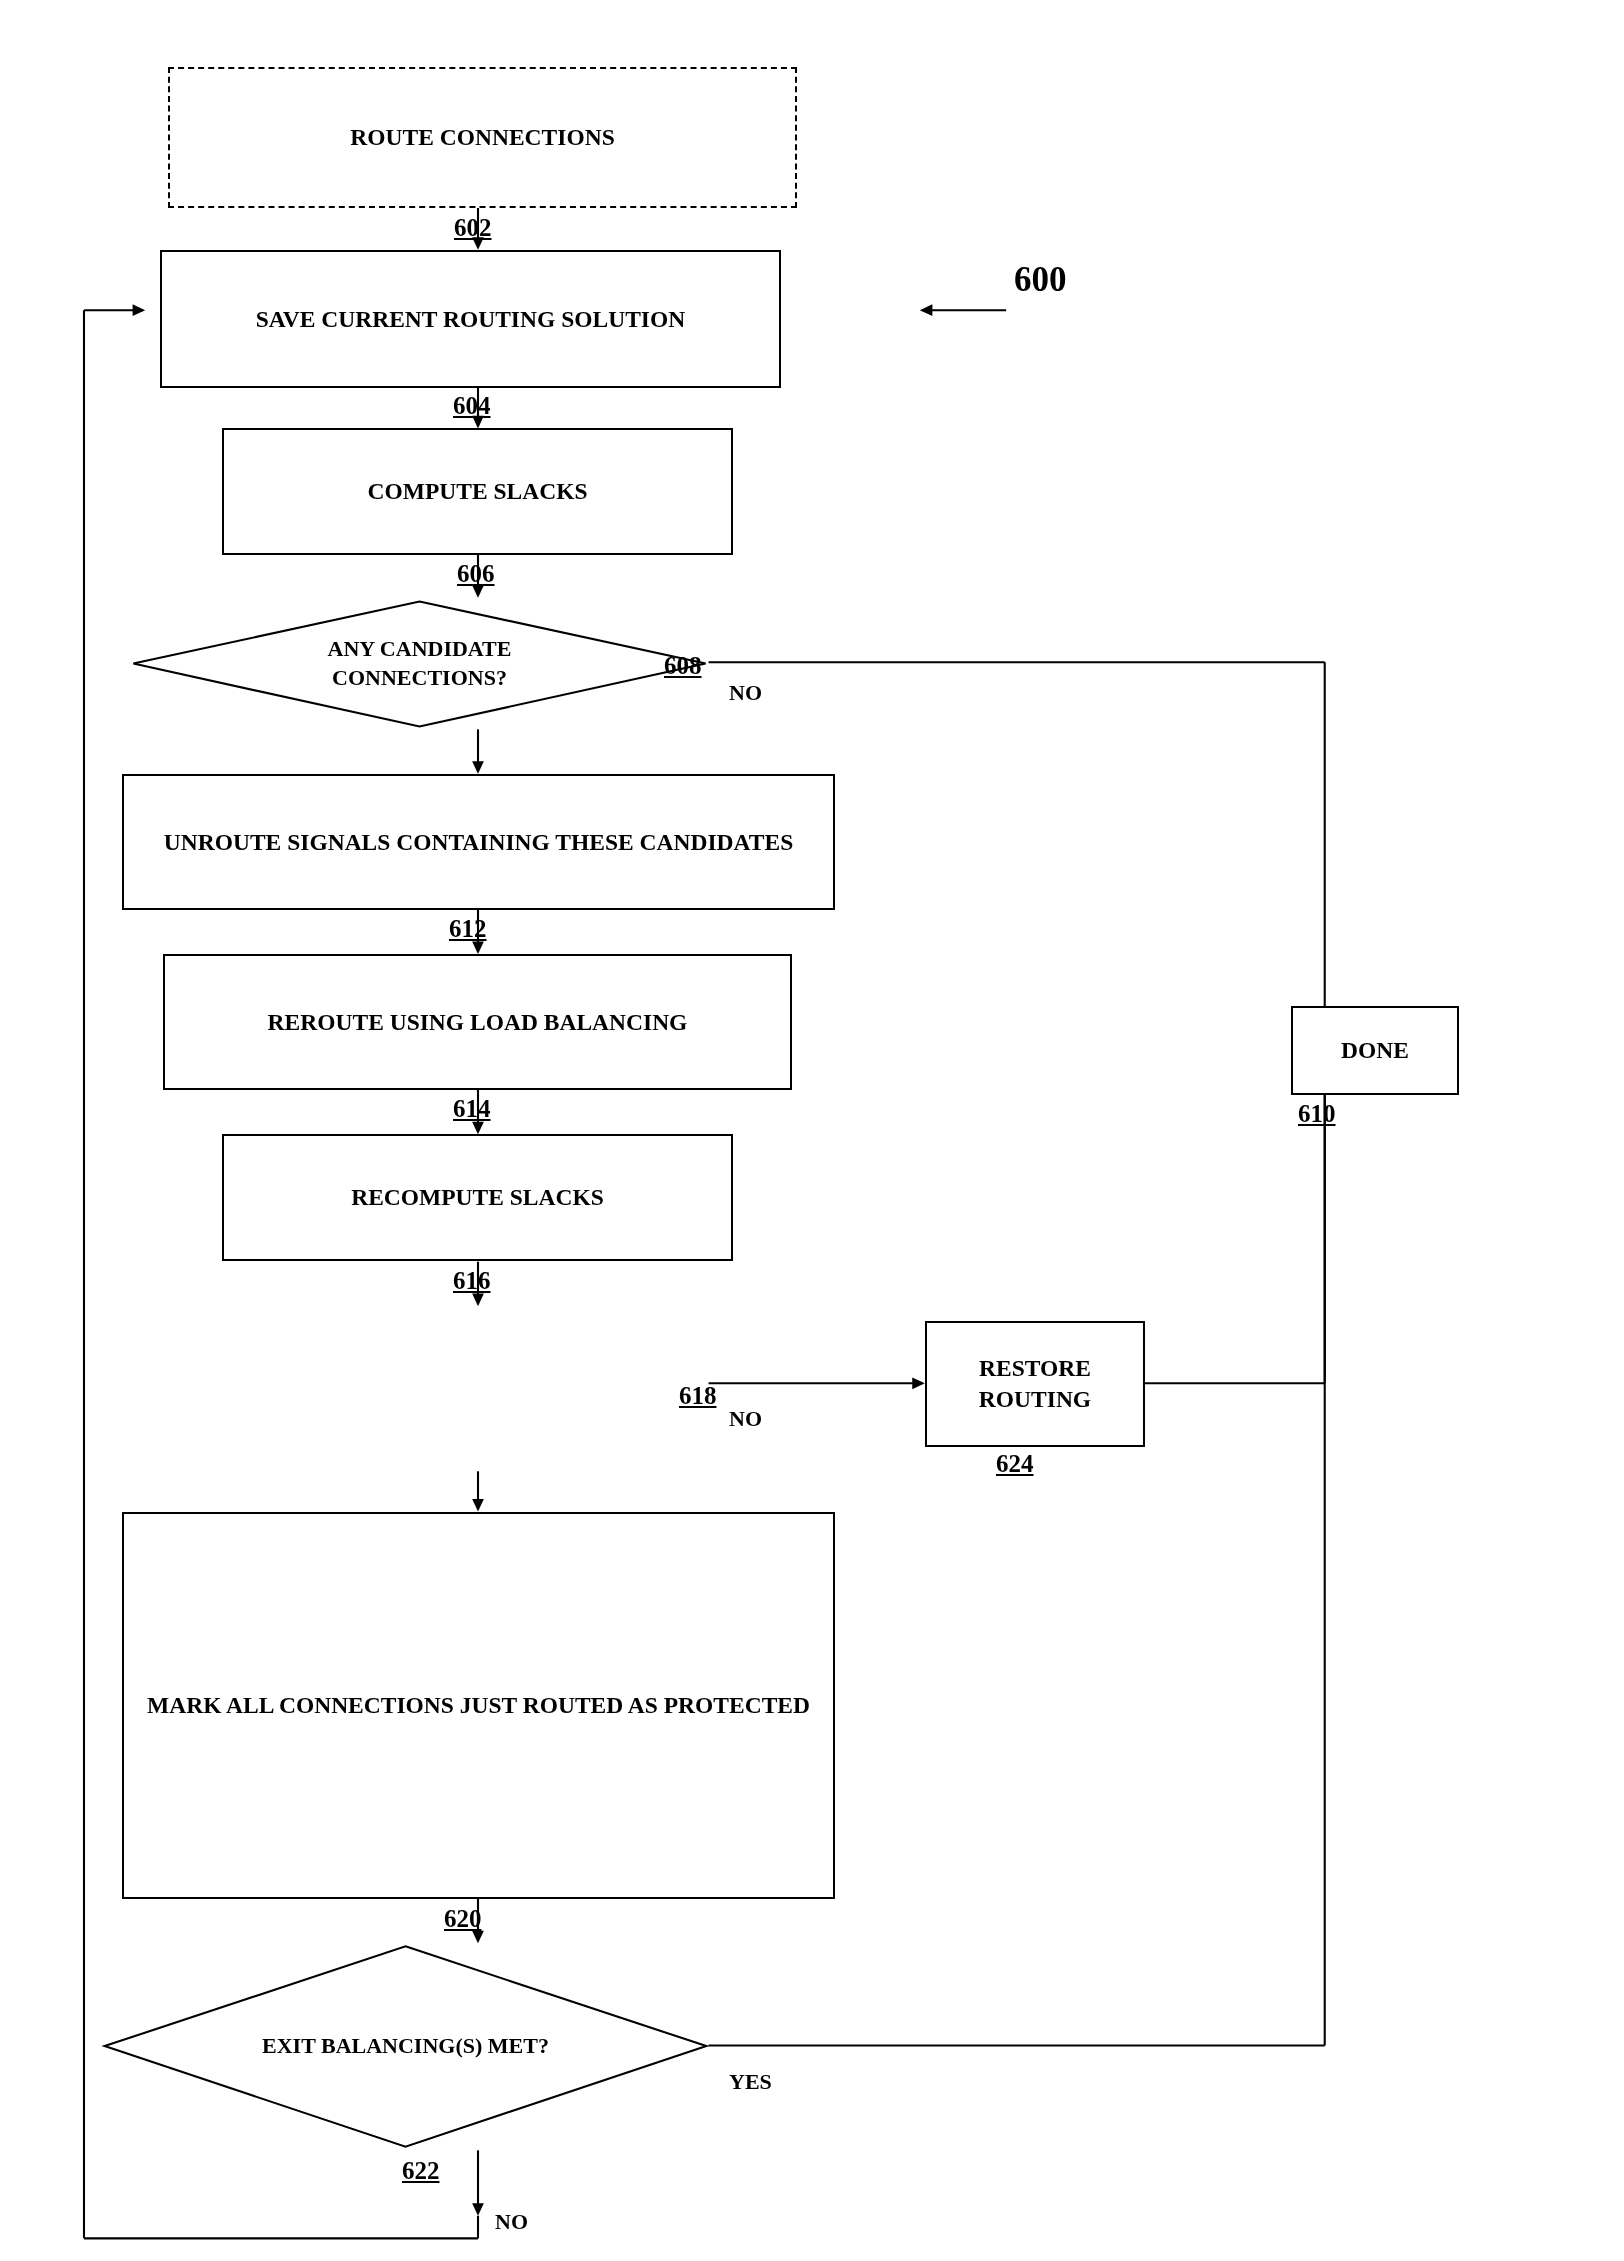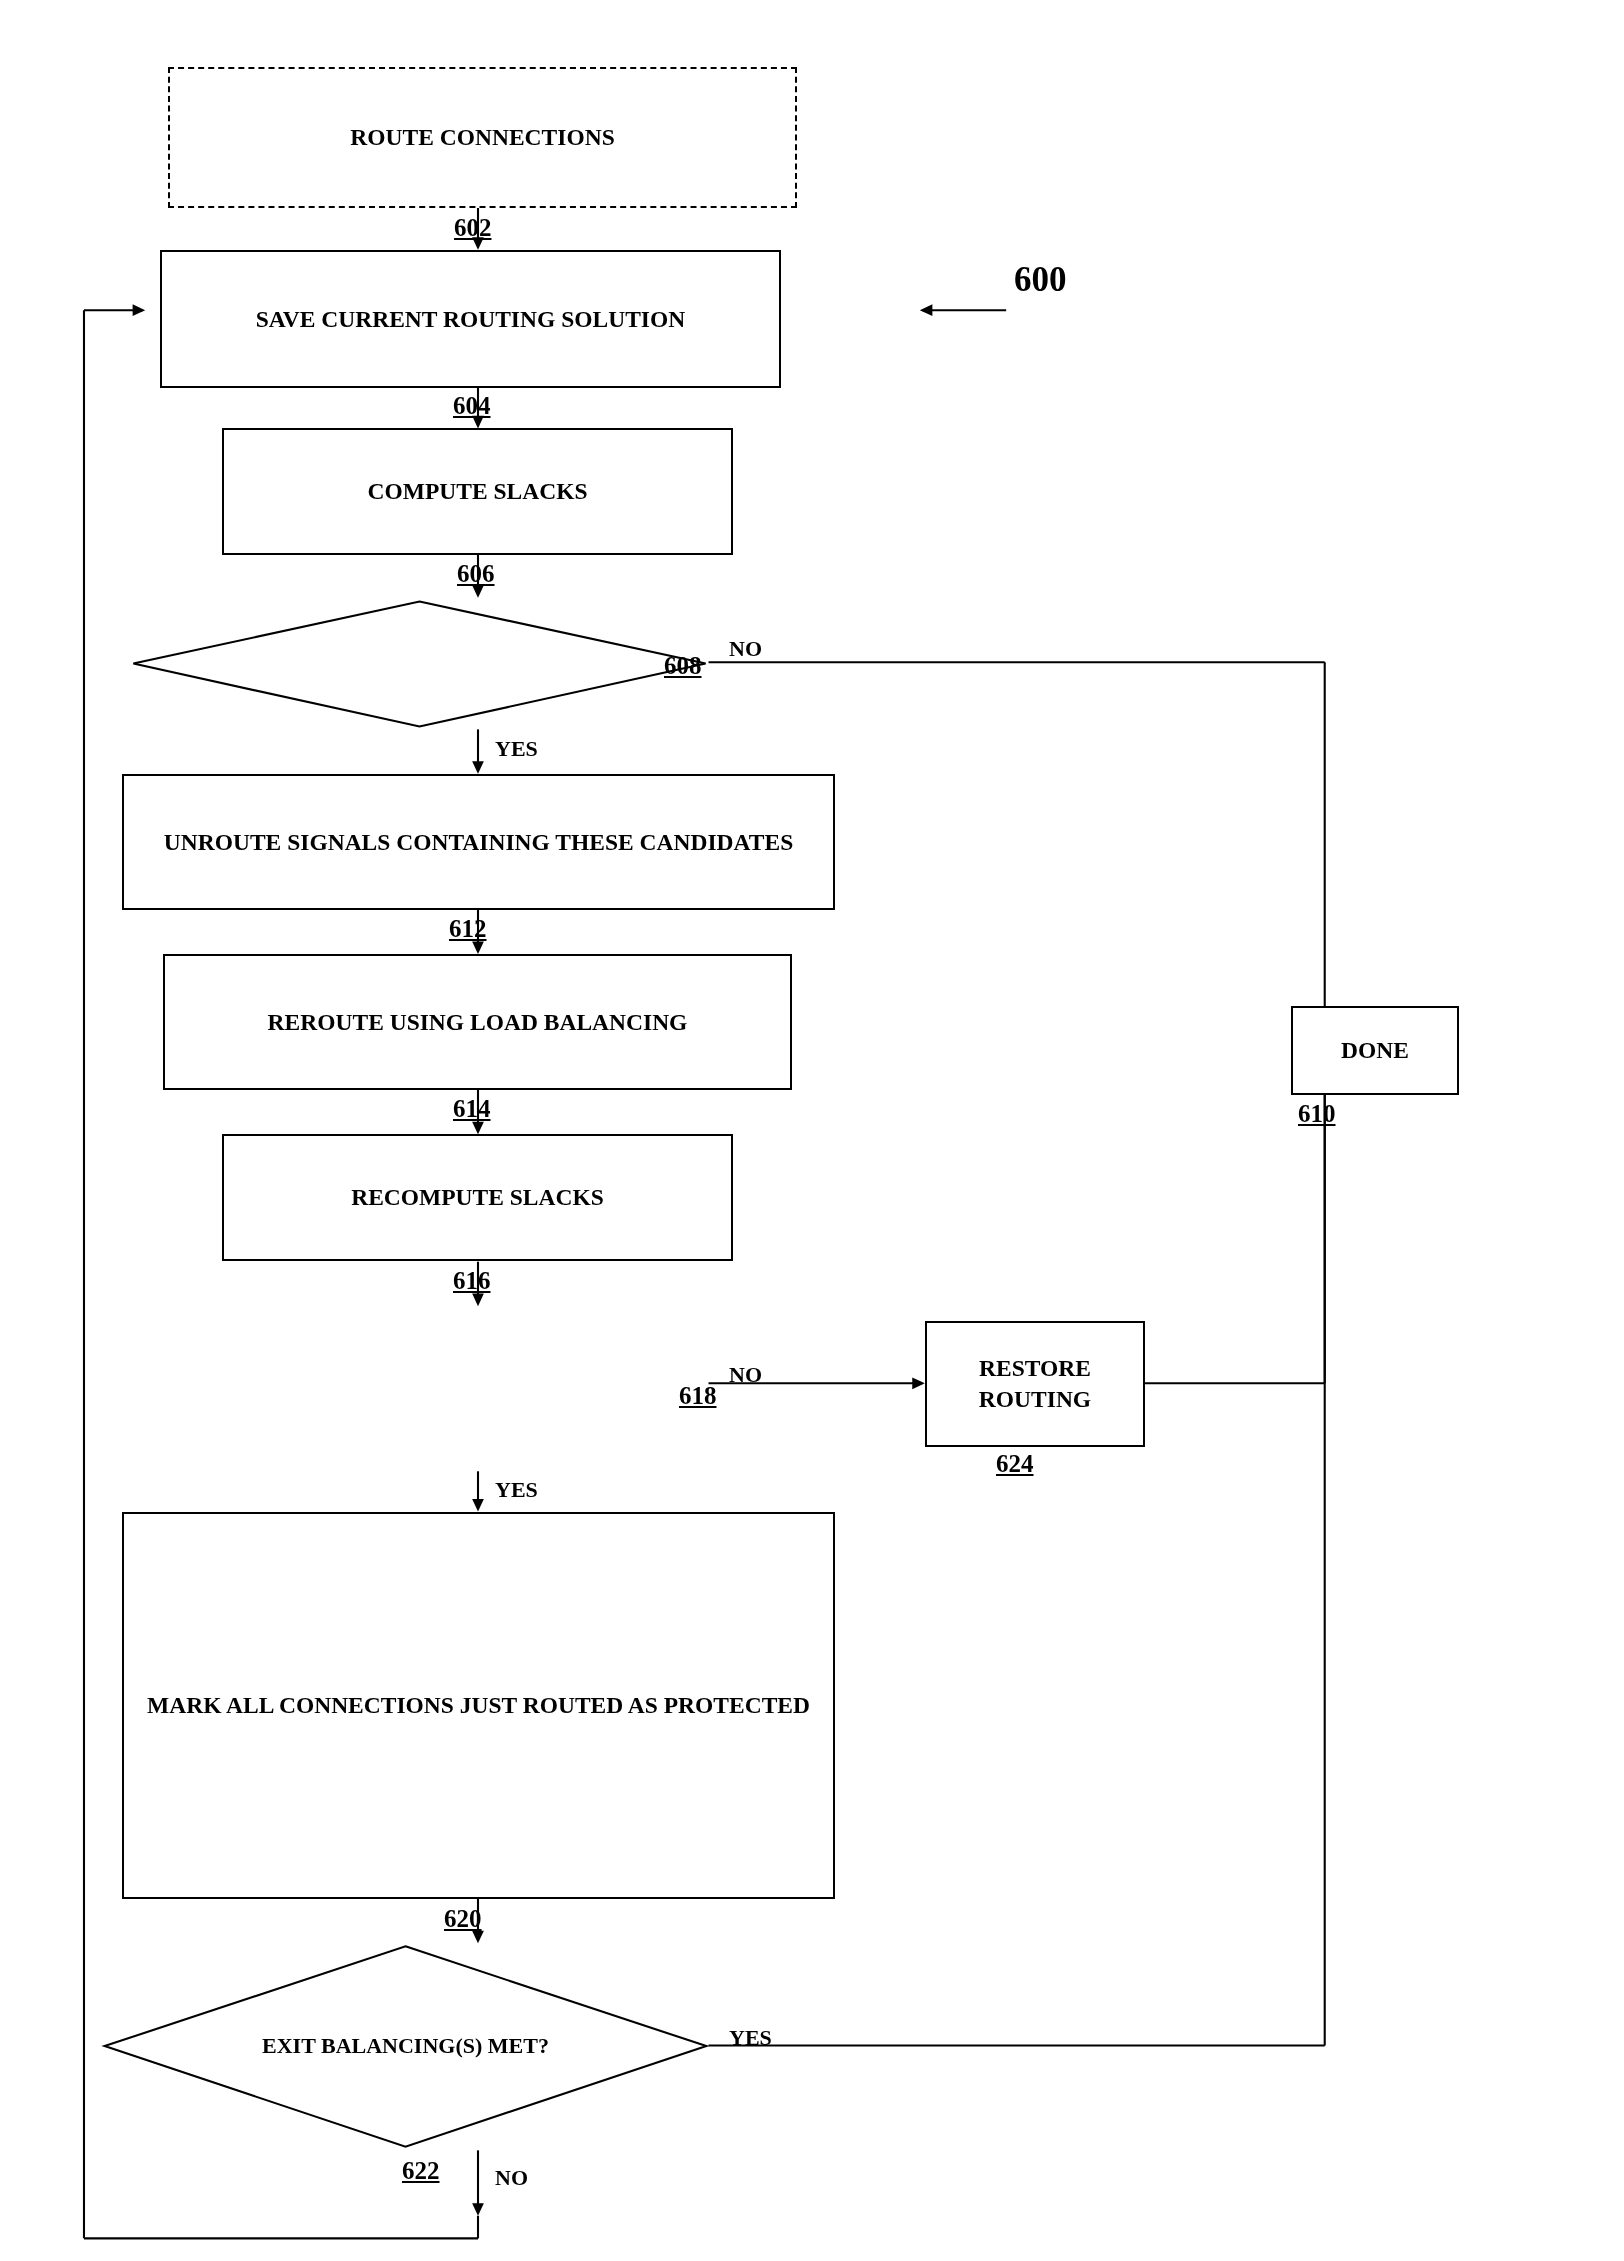--- a/index.html
+++ b/index.html
@@ -82,20 +82,21 @@
       top: 0; left: 0;
       width: 1625px;
       height: 2261px;
       pointer-events: none;
     }
 
     .arrow-text {
       position: absolute;
       font-size: 22px;
       font-weight: bold;
+      margin-top: 44px;
     }
 
     
     .label-600 {
       position: absolute;
       font-size: 30px;
       font-weight: bold;
     }
   </style>
 </head>
@@ -173,20 +174,21 @@
   <div class="box" style="left:222px; top:428px; width:511px; height:127px;">
     <span>COMPUTE SLACKS</span>
   </div>
   <div class="label" style="left:457px; top:560px;">606</div>
 
   <div class="diamond-wrap" style="left:130px; top:598px; width:579px; height:132px;">
     <div class="diamond" style="width:579px; height:132px;">
       <svg width="579" height="132" viewBox="0 0 690 157">
         <polygon points="345,4 686,78 345,153 4,78" fill="white" stroke="black" stroke-width="2.5"></polygon>
       </svg>
+      <div class="diamond-text" style="width:319px;">ANY CANDIDATE CONNECTIONS?</div>
     </div>
   </div>
   <div class="label" style="left:664px; top:652px;">608</div>
 
   <div class="arrow-text" style="left:729px; top:636px;">NO</div>
 
   <div class="arrow-text" style="left:495px; top:736px;">YES</div>
 
   <div class="box" style="left:122px; top:774px; width:713px; height:136px;">
     <span>UNROUTE SIGNALS CONTAINING THESE CANDIDATES</span>

